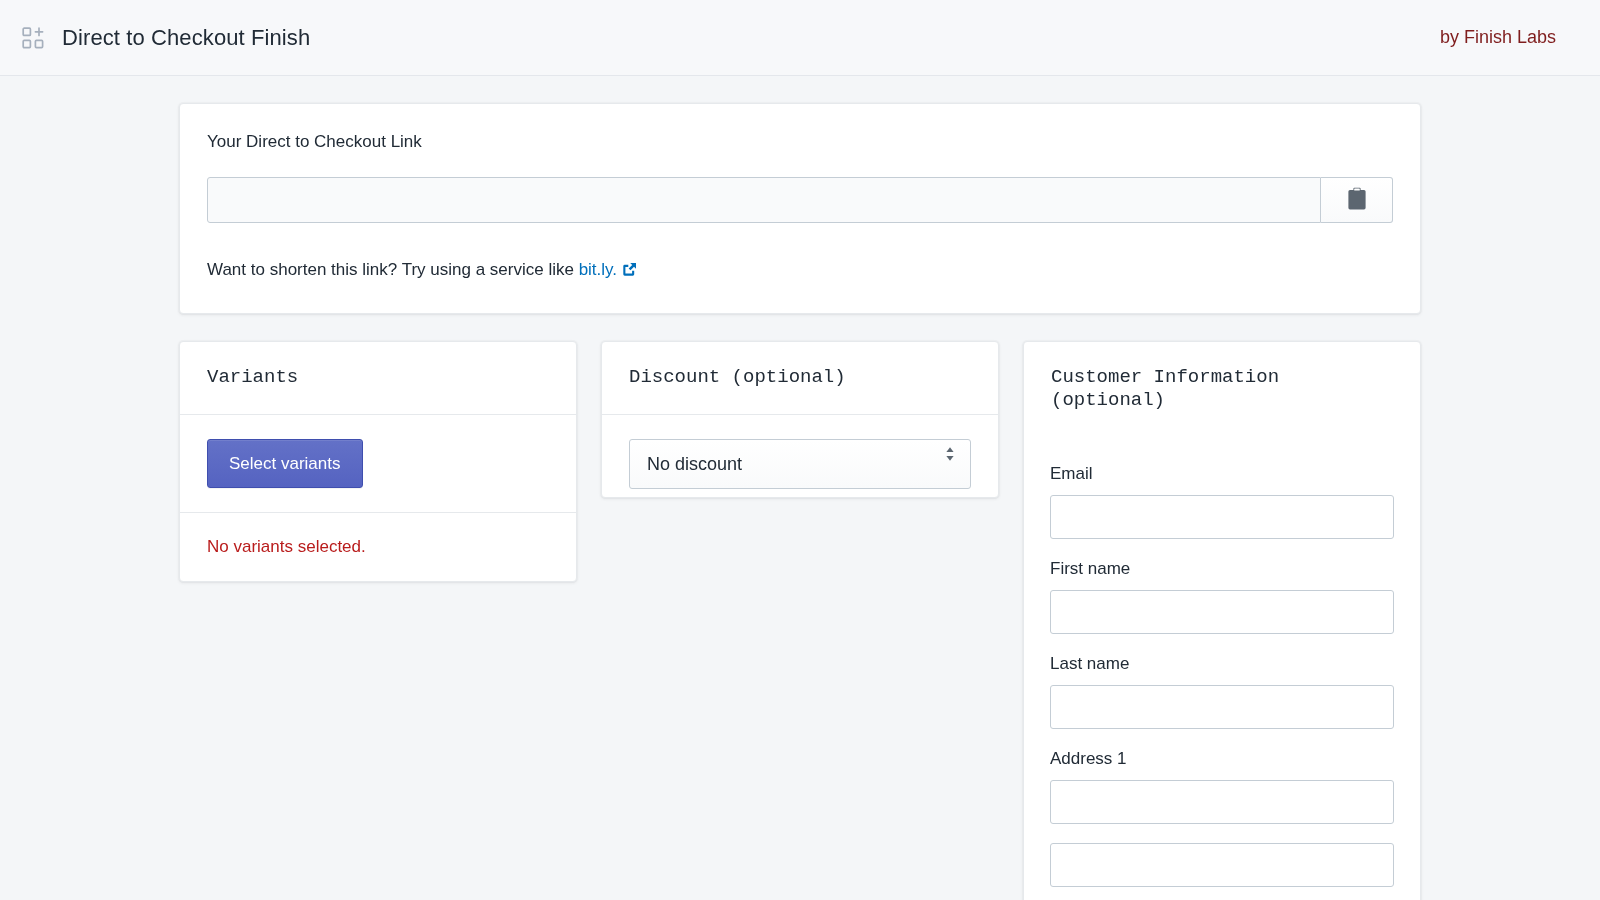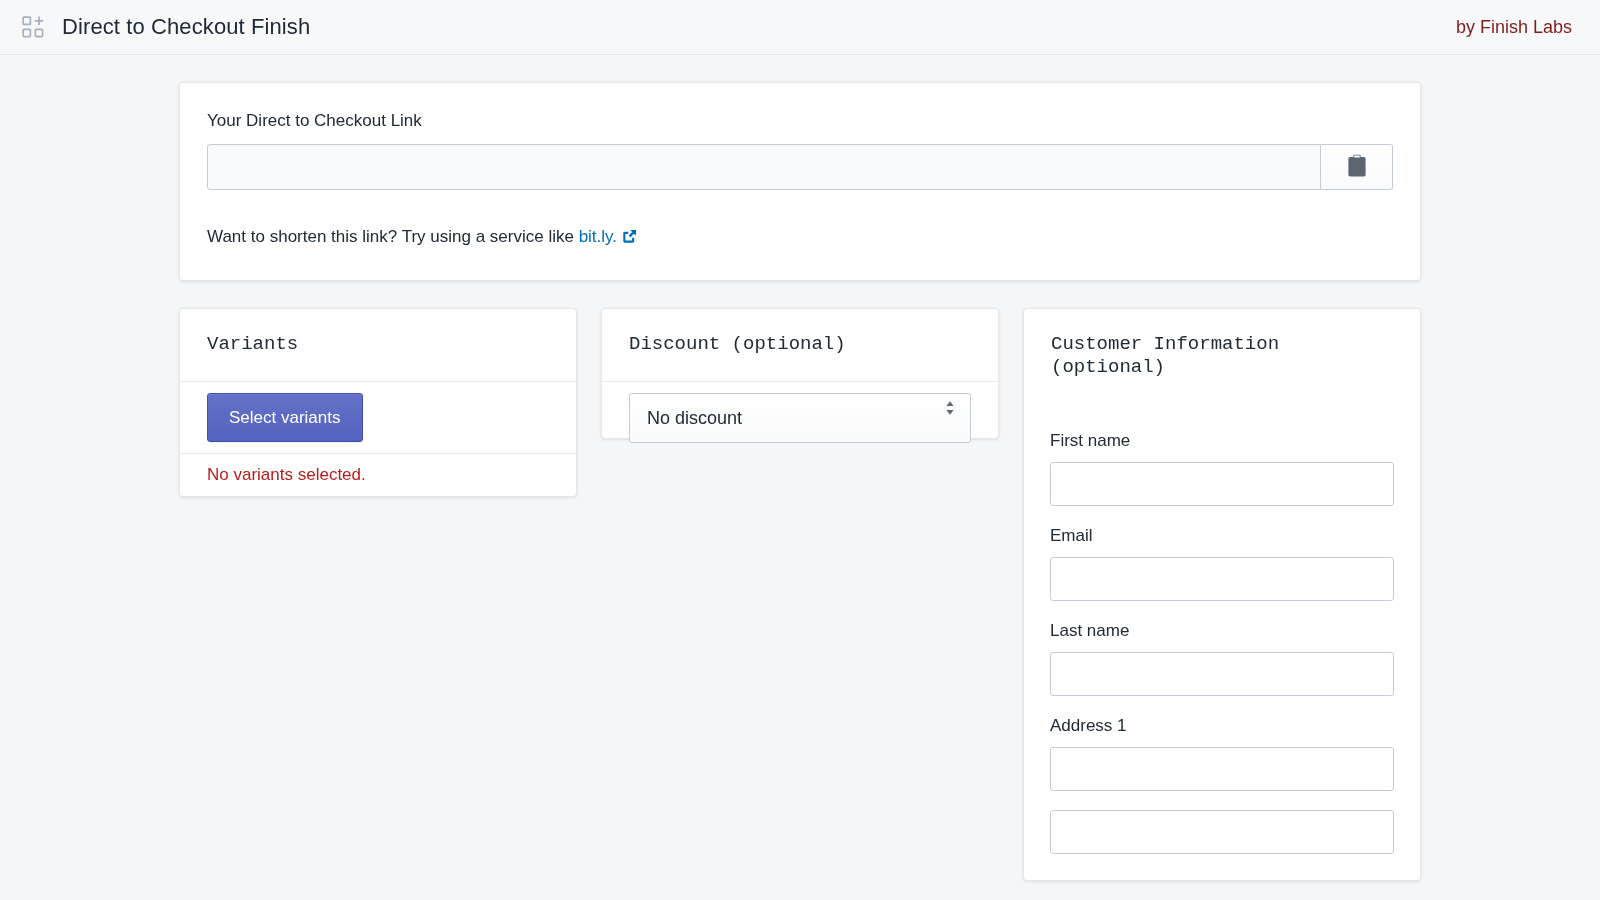--- a/index.html
+++ b/index.html
@@ -13,26 +13,26 @@
 
   body {
     background: #f4f6f8;
     font-family: "Liberation Sans", sans-serif;
     color: #212b36;
     -webkit-font-smoothing: antialiased;
   }
 
   
   .topbar {
-    height: 55px;
+    height: 76px;
     background: #f7f8fa;
     border-bottom: 1px solid #e4e7ec;
     display: flex;
     align-items: center;
-    padding: 0 28px 0 22px;
+    padding: 0 44px 0 22px;
     justify-content: space-between;
   }
   .topbar-left {
     display: flex;
     align-items: center;
     gap: 18px;
   }
   .app-icon {
     width: 22px;
     height: 22px;
@@ -62,21 +62,21 @@
     margin: 0 auto;
   }
 
   .card {
     background: #ffffff;
     border: 1px solid #e6e9ec;
     border-radius: 4px;
     box-shadow: 0 0 0 1px rgba(63,63,68,0.02), 0 1px 3px 0 rgba(63,63,68,0.10);
   }
   .card-section {
-    padding: 11px 27px;
+    padding: 24px 27px;
   }
   .card-section + .card-section {
     border-top: 1px solid #e6e9ec;
   }
   .card-header-section {
     padding: 24px 27px 25px 27px;
     font-family: Liberation Mono, monospace;
   }
   .card-title {
     font-size: 19px;
@@ -84,21 +84,21 @@
     color: #212b36;
     line-height: 1.2;
   }
 
   
   .link-card { margin-bottom: 27px; }
   .link-card-inner { padding: 27px 27px 29px 27px; }
   .field-label {
     font-size: 17px;
     color: #212b36;
-    margin-bottom: 12px;
+    margin-bottom: 24px;
     display: block;
     line-height: 1.3;
   }
   .link-row {
     display: flex;
     align-items: stretch;
     width: 1186px;
     height: 46px;
   }
   .link-input {
@@ -307,26 +307,26 @@
       </div>
 
       <div class="col-customer">
         <div class="card">
           <div class="card-section card-header-section">
             <div class="card-title">Customer Information (optional)</div>
           </div>
           <div class="cust-body">
 
             <div class="cust-field">
+              <label class="cust-label">Email</label>
+              <input class="cust-input" type="text" value="" style="">
+            </div>
+
+            <div class="cust-field">
               <label class="cust-label">First name</label>
-              <input class="cust-input" type="text" value="" style="">
-            </div>
-
-            <div class="cust-field">
-              <label class="cust-label">Email</label>
               <input class="cust-input" type="text" value="" style="">
             </div>
 
             <div class="cust-field">
               <label class="cust-label">Last name</label>
               <input class="cust-input" type="text" value="" style="">
             </div>
 
             <div class="cust-field">
               <label class="cust-label">Address 1</label>

